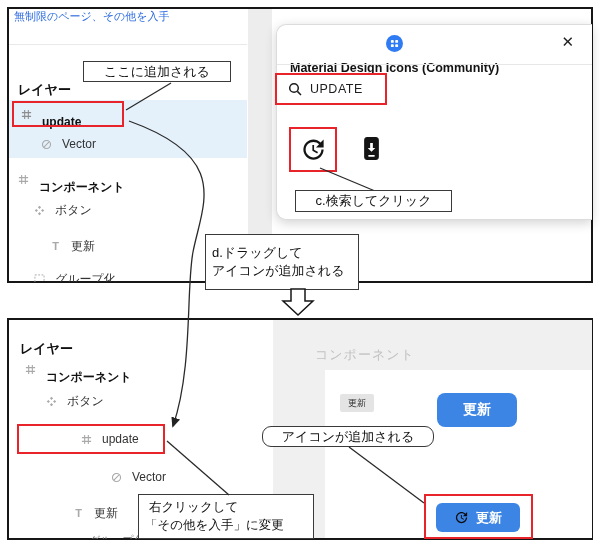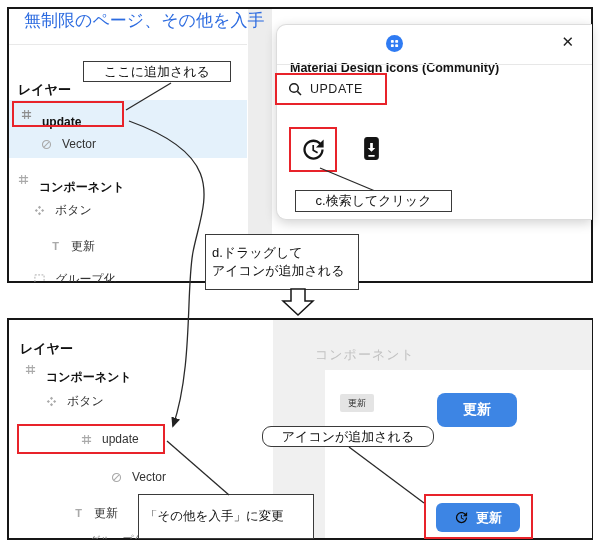--- a/index.html
+++ b/index.html
@@ -61,21 +61,21 @@
 </style>
 </head>
 <body>
 
 <div id="stage">
 
   <div class="panel" style="left:7px; top:7px; width:586px; height:276px;"></div>
 
   <div class="strip"></div>
 
-  <a class="abs" style="left:24px; top:9px; font-size:17px; color:#2c6be0; text-decoration:none;">無制限のページ、その他を入手</a>
+  <a class="abs" style="left:14px; top:9px; font-size:11px; color:#2c6be0; text-decoration:none;">無制限のページ、その他を入手</a>
   <div class="divider-top"></div>
 
   <div class="abs bold" style="left:18px; top:65px; font-size:13px;">レイヤー</div>
 
   <div class="hl"></div>
 
   <div class="lrow" style="left:8px; top:101px; padding-left:12px;">
     <span class="licon">
       <svg width="11" height="11" viewBox="0 0 12 12">
           <path d="M4 1v10M8 1v10M1 4h10M1 8h10" stroke="#8d8d8d" stroke-width="1.2" fill="none"></path>
@@ -245,20 +245,21 @@
       <svg width="15" height="15" viewBox="0 0 24 24" fill="currentColor">
           <path d="M21,10.12H14.22L16.96,7.3C14.23,4.6 9.81,4.5 7.08,7.2C4.35,9.91 4.35,14.28 7.08,16.99C9.81,19.7 14.23,19.7 16.96,16.99C18.32,15.65 19,14.08 19,12.1H21C21,14.08 20.12,16.65 18.36,18.39C14.85,21.87 9.15,21.87 5.64,18.39C2.14,14.92 2.11,9.28 5.62,5.81C9.13,2.34 14.76,2.34 18.27,5.81L21,3V10.12M12.5,8V12.25L16,14.33L15.28,15.54L11,13V8H12.5Z"></path>
         </svg>
     </span>
     <span>更新</span>
   </div>
 
   <div class="callout" style="left:262px; top:426px; width:172px; height:21px;border-radius:9px;">アイコンが追加される</div>
 
   <div class="callout multiline" style="left:138px; top:494px; width:176px; height:45px; font-size:12.5px; z-index:6;">
+    <span style="padding-left:4px;">右クリックして</span>
     <span>「その他を入手」に変更</span>
   </div>
 
   <svg id="overlay">
     <defs>
       <marker id="ah" markerWidth="9" markerHeight="8" refX="6.5" refY="3.5" orient="auto">
         <path d="M0,0 L8,3.5 L0,7 Z" fill="#222"></path>
       </marker>
     </defs>
     <path d="M171,83 L126,110" stroke="#2a2a2a" stroke-width="1.3" fill="none"></path>

